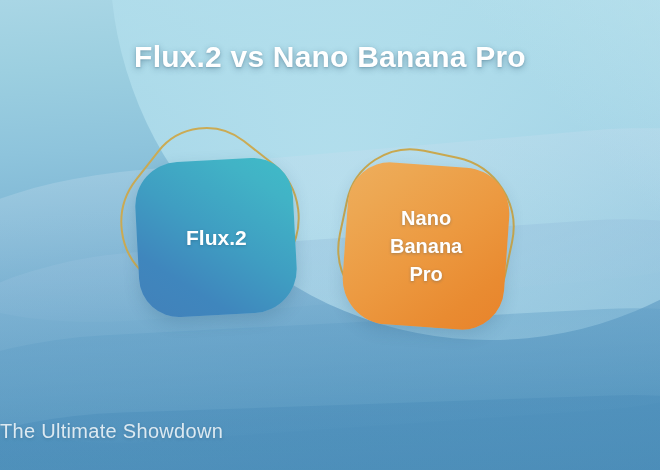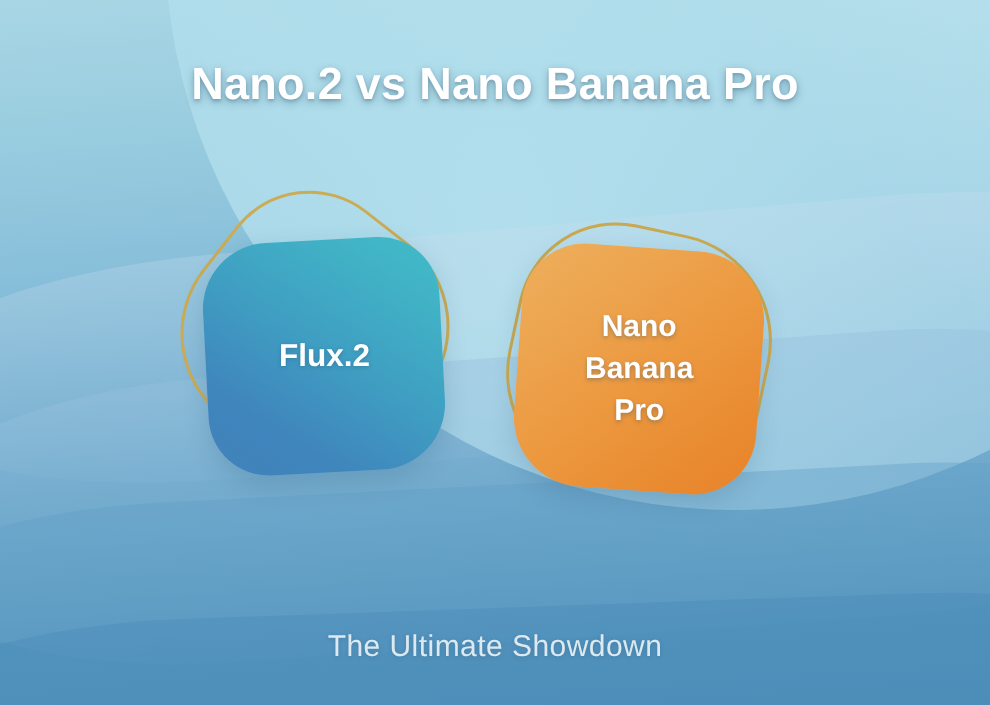--- a/index.html
+++ b/index.html
@@ -169,21 +169,21 @@
   }
   .card-flux .card-label { transform: rotate(3deg); }
   .card-nano .card-label { transform: rotate(-4deg); }
 
   
   .subtitle {
     position: absolute;
     left: 0;
     right: 0;
     top: 420px;
-    text-align: center;
+    text-align: left;
     font-size: 20px;
     font-weight: normal;
     color: #dce9f1;
     letter-spacing: 0.3px;
     text-shadow: 0 1px 3px rgba(30,70,100,0.25);
   }
 </style>
 </head>
 <body>
 
@@ -191,21 +191,21 @@
 
   <div class="bg-layer">
     <div class="bg-arc"></div>
     <div class="bg-corner-fold"></div>
     <div class="bg-wave bg-wave-1"></div>
     <div class="bg-wave bg-wave-2"></div>
     <div class="bg-wave bg-wave-3"></div>
     <div class="bg-wave bg-wave-4"></div>
   </div>
 
-  <div class="title">Nano.2 vs Nano Banana Pro</div>
+  <div class="title">Flux.2 vs Nano Banana Pro</div>
 
   <div class="cards">
 
     <div class="card-unit flux">
       <div class="ring flux-ring"></div>
       <div class="card card-flux">
         <span class="card-label">Flux.2</span>
       </div>
     </div>
 

